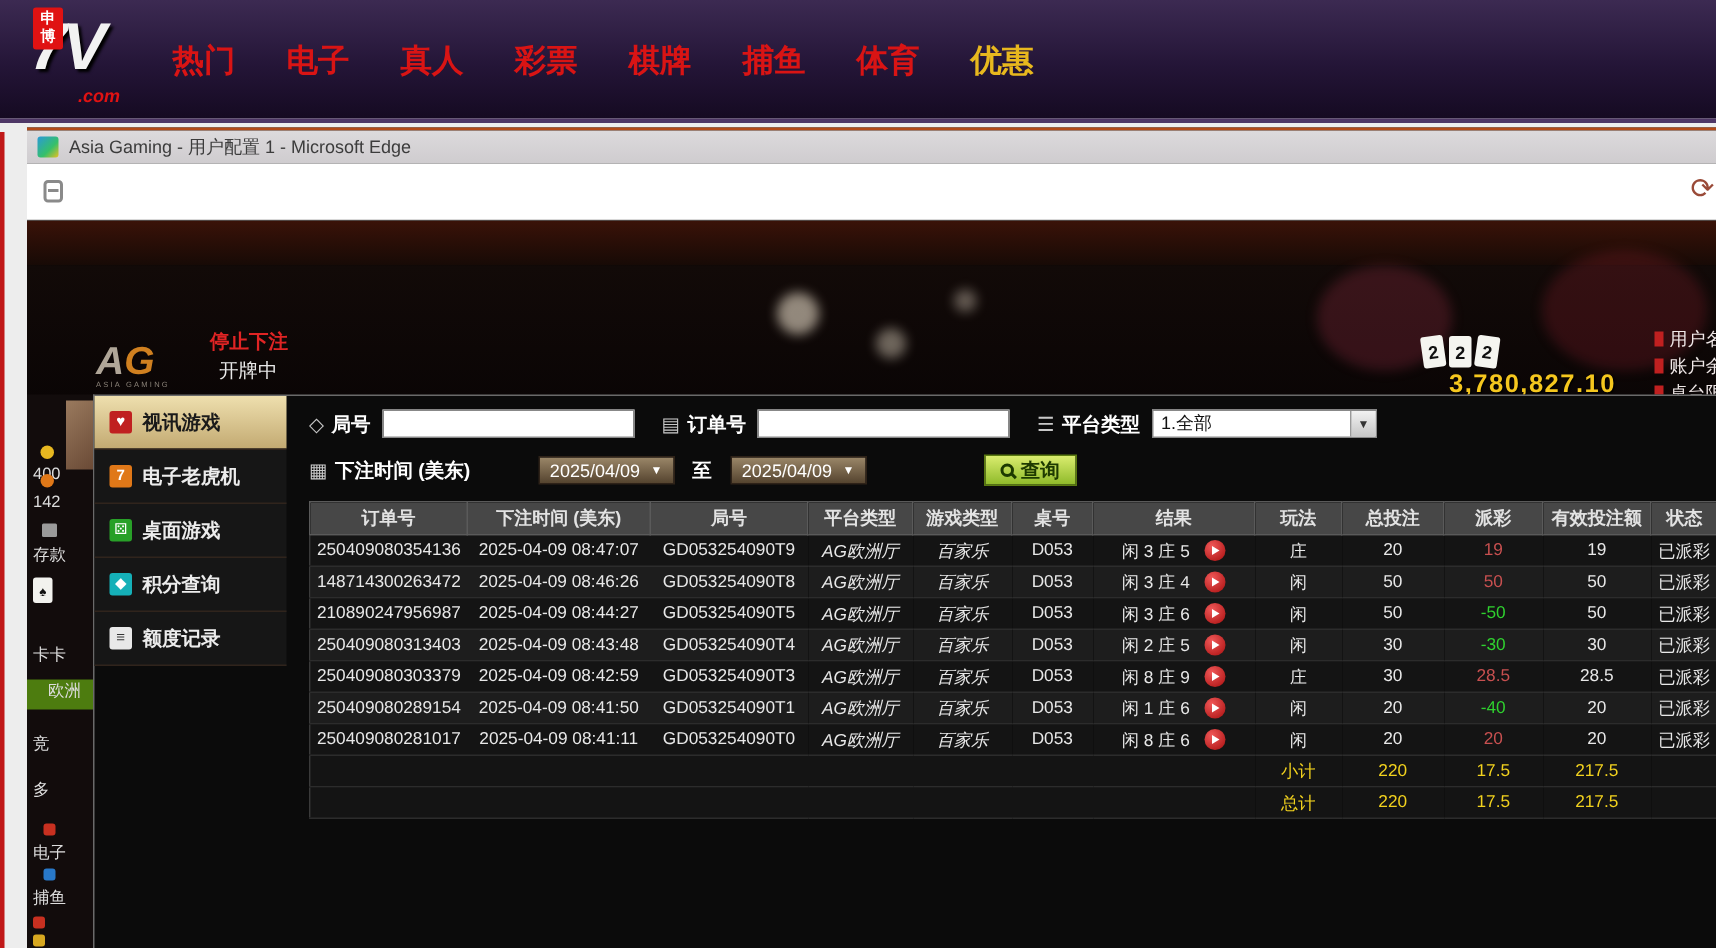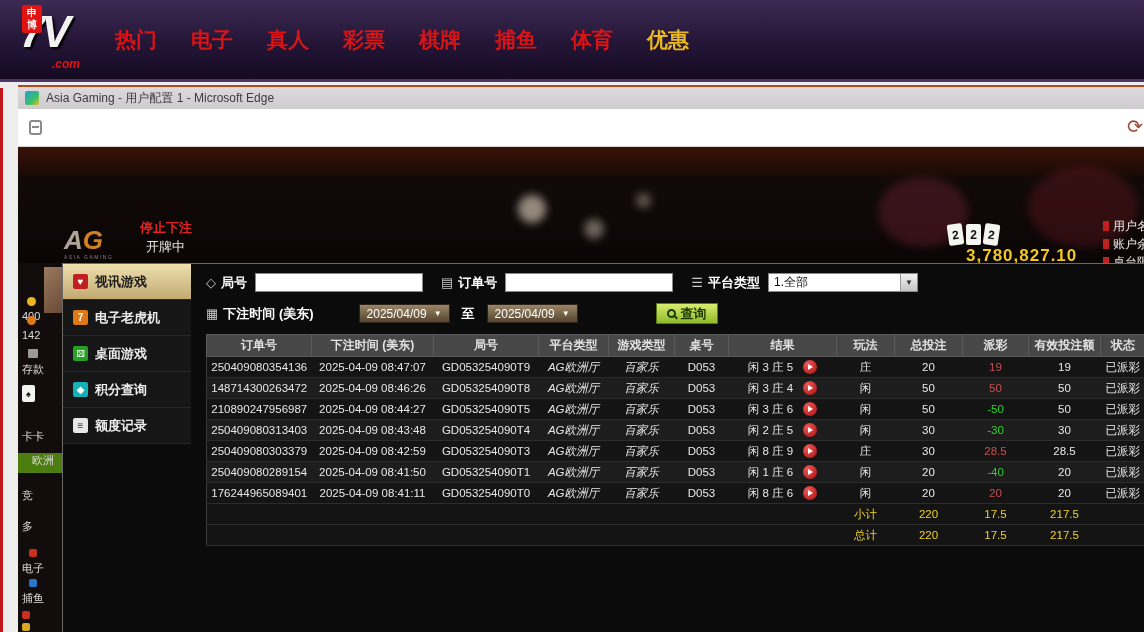--- a/index.html
+++ b/index.html
@@ -477,21 +477,21 @@
                       <span class="res-txt">闲 1 庄 6</span><span class="play-btn"></span>
                     </td>
                     <td>闲</td>
                     <td>20</td>
                     <td class="neg">-40</td>
                     <td>20</td>
                     <td class="c-status">已派彩</td>
                   </tr>
 
                   <tr>
-                    <td>176244965089401</td>
+                    <td>250409080281017</td>
                     <td>2025-04-09 08:41:11</td>
                     <td>GD053254090T0</td>
                     <td class="c-platform">AG欧洲厅</td>
                     <td class="c-game">百家乐</td>
                     <td>D053</td>
                     <td class="c-result">
                       <span class="res-txt">闲 8 庄 6</span><span class="play-btn"></span>
                     </td>
                     <td>闲</td>
                     <td>20</td>

